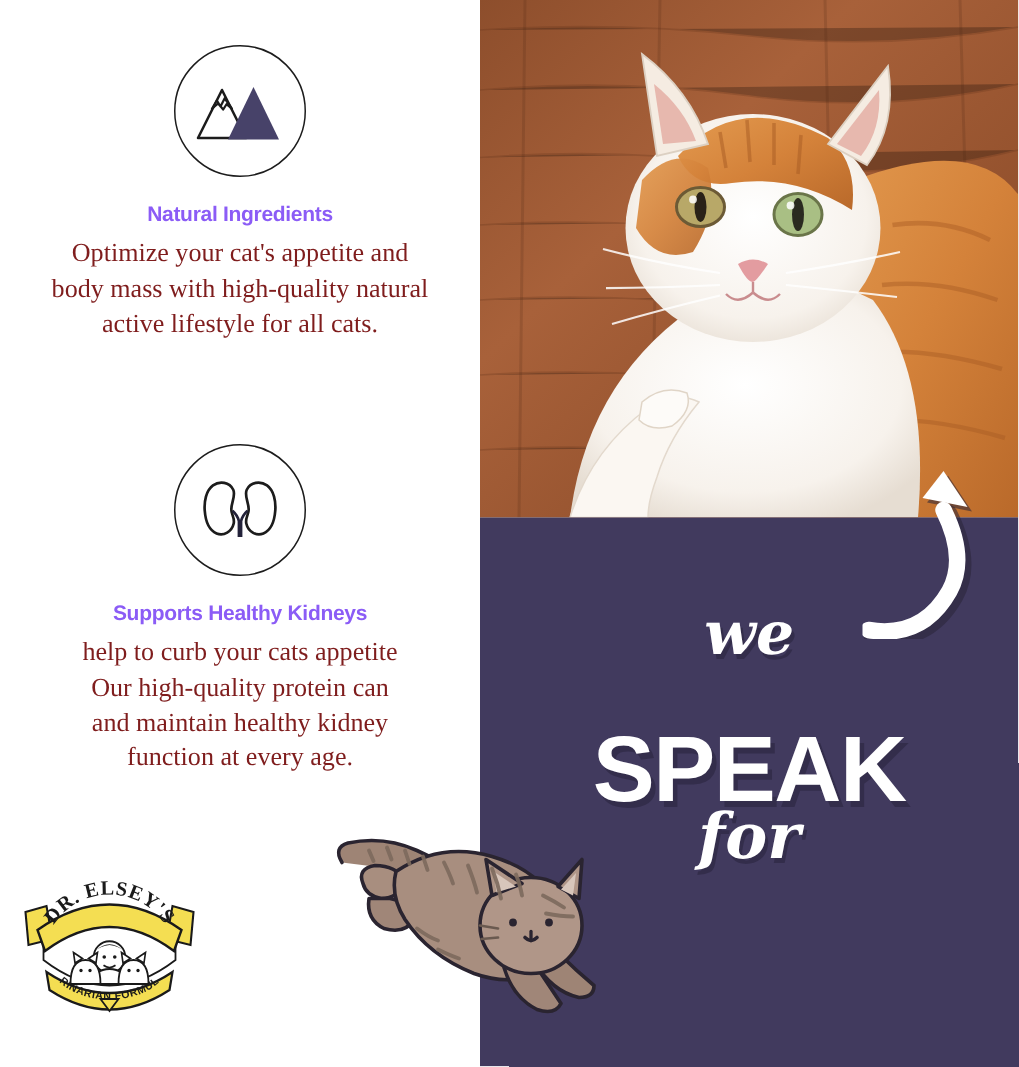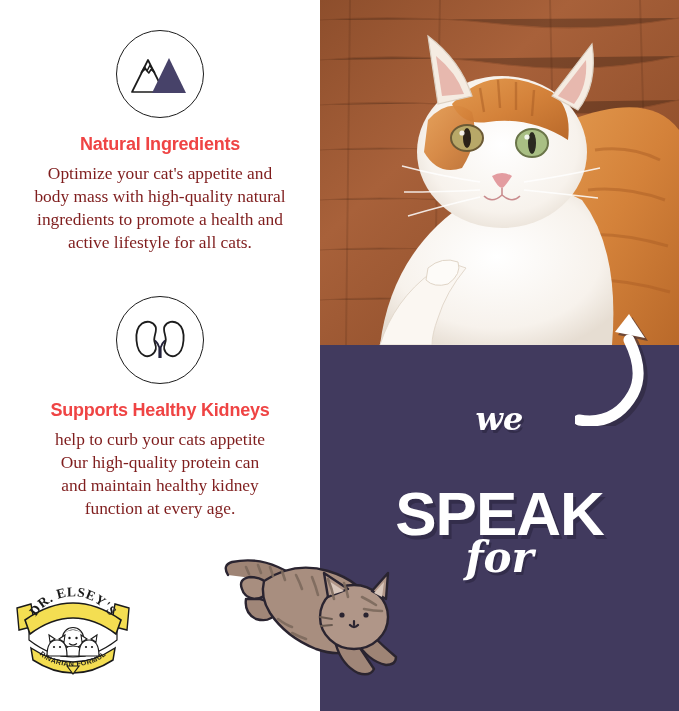--- a/index.html
+++ b/index.html
@@ -45,22 +45,22 @@
     border-radius: 50%;
     display: flex;
     align-items: center;
     justify-content: center;
     box-sizing: border-box;
   }
 
   .feature-title {
     font-family: "Liberation Sans", sans-serif;
     font-weight: bold;
-    font-size: 18px;
-    color: #ef4444;
+    font-size: 14px;
+    color: #8b5cf6;
     letter-spacing: -0.2px;
     margin-top: 17px;
     line-height: 1.1;
   }
 
   .feature-body {
     font-family: "Liberation Serif", serif;
     font-size: 17.4px;
     color: #7f1d1d;
     line-height: 1.33;
@@ -118,21 +118,21 @@
   }
   .block-word {
     font-family: "Liberation Sans", sans-serif;
     font-weight: bold;
     color: #ffffff;
     letter-spacing: -1px;
     line-height: 1;
     text-shadow: 3px 4px 0 rgba(20,16,34,0.30);
     margin-top: 38px;
   }
-  .w-we     { position:absolute; left:0; top:58px;  width:359px; font-size:32px; }
+  .w-we     { position:absolute; left:0; top:58px;  width:359px; font-size:40px; }
   .w-speak  { position:absolute; left:0; top:100px; width:359px; font-size:62px; }
   .w-for    { position:absolute; left:0; top:168px; width:359px; font-size:42px;margin-top:24px; }
   .w-cats   { position:absolute; left:0; top:204px; width:359px; font-size:62px; }
 
   
   .arrow {
     position: absolute;
     left: 575px;
     top: 308px;
     width: 105px;
@@ -163,21 +163,20 @@
           <path d="M3 40 L19 8 L35 40 Z" fill="#ffffff" stroke="#1c1c1c" stroke-width="1.7" stroke-linejoin="round"></path>
           <path d="M12.3 20.5 L15.6 15 L18 19 L20.8 13.5 L25.6 20.5 L22 17.5 L19.8 21 L16.4 17 Z" fill="#ffffff" stroke="#1c1c1c" stroke-width="1.5" stroke-linejoin="round"></path>
 
           <path d="M23 41 L40 6 L57 41 Z" fill="#474269"></path>
         </svg>
       </div>
       <div class="feature-title">Natural Ingredients</div>
       <div class="feature-body">
         <span>Optimize your cat's appetite and</span>
         <span>body mass with high-quality natural</span>
-        <span>ingredients to promote a health and</span>
         <span>active lifestyle for all cats.</span>
       </div>
     </div>
 
     <div class="feature feature-b">
       <div class="icon-circle">
         <svg width="58" height="48" viewBox="0 0 58 48">
           <g fill="none" stroke="#1c1c1c" stroke-width="1.8">
 
             <path d="M24.5 10.5 C22 5.4 15.5 4.4 11 7.6 C6.3 11 5 18.5 5.5 24.5

